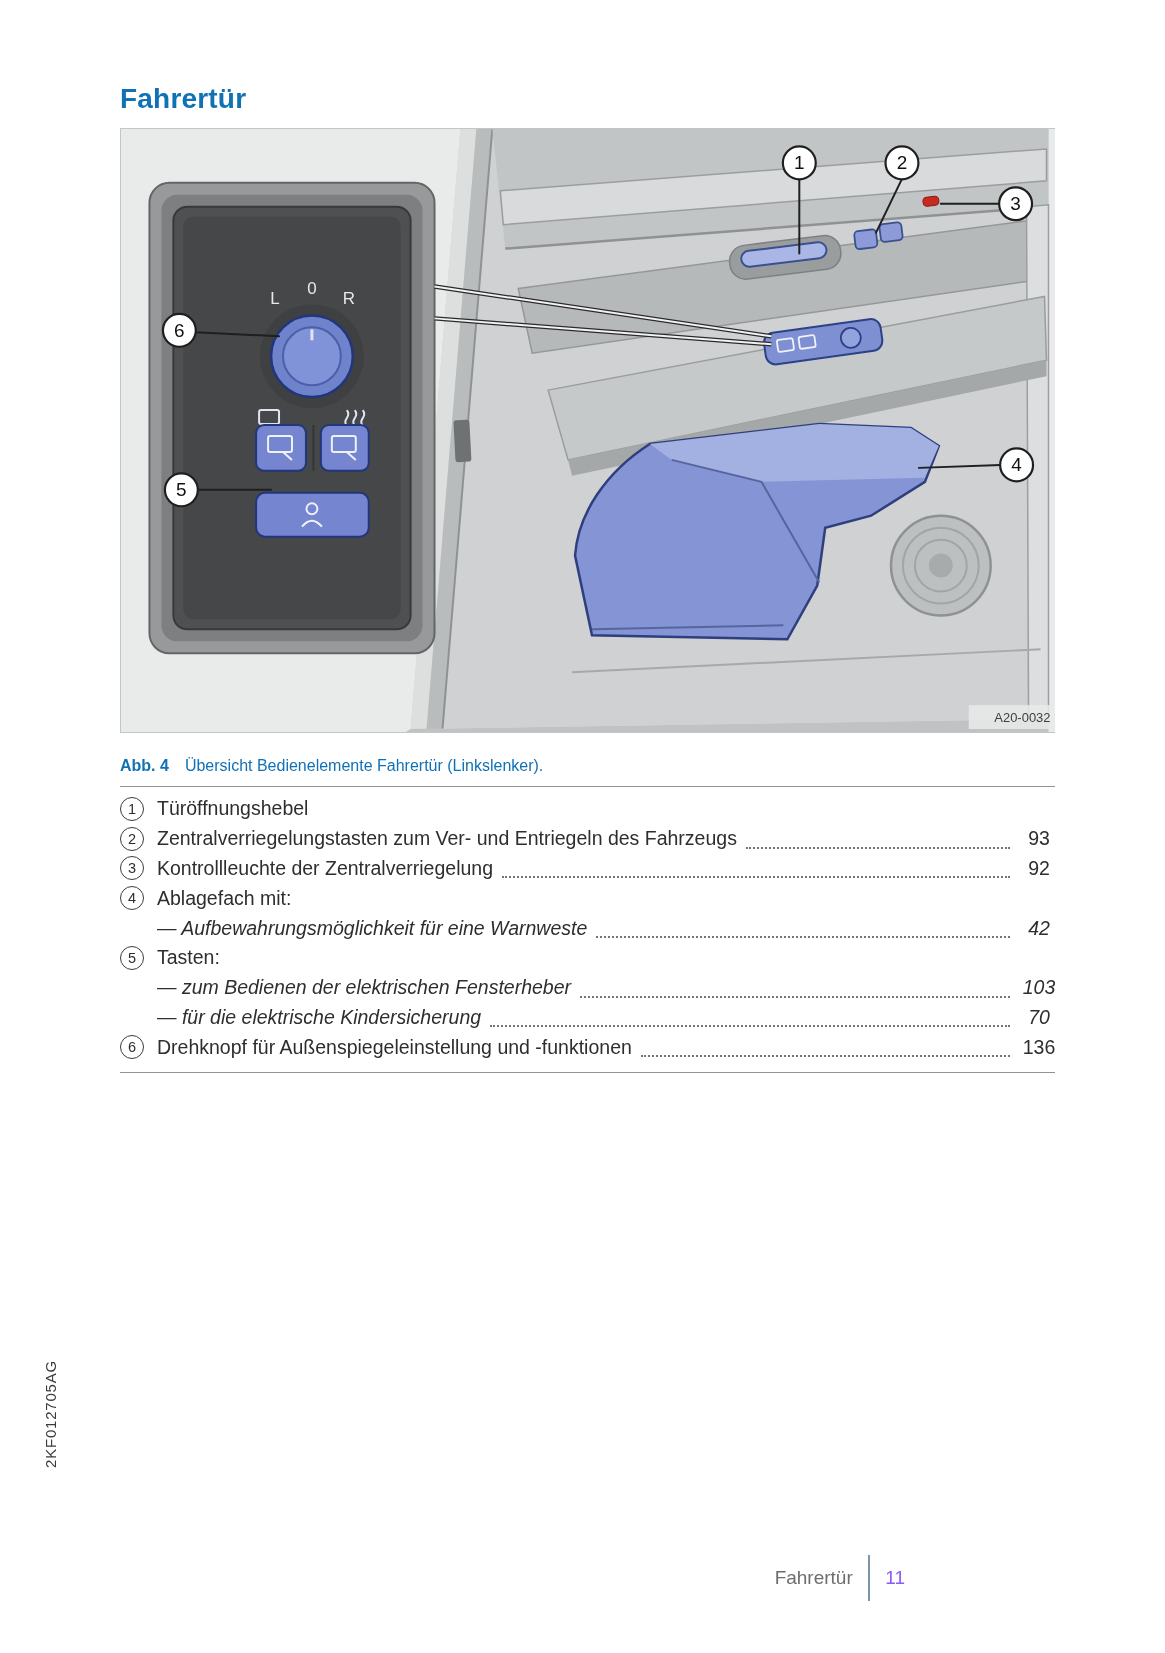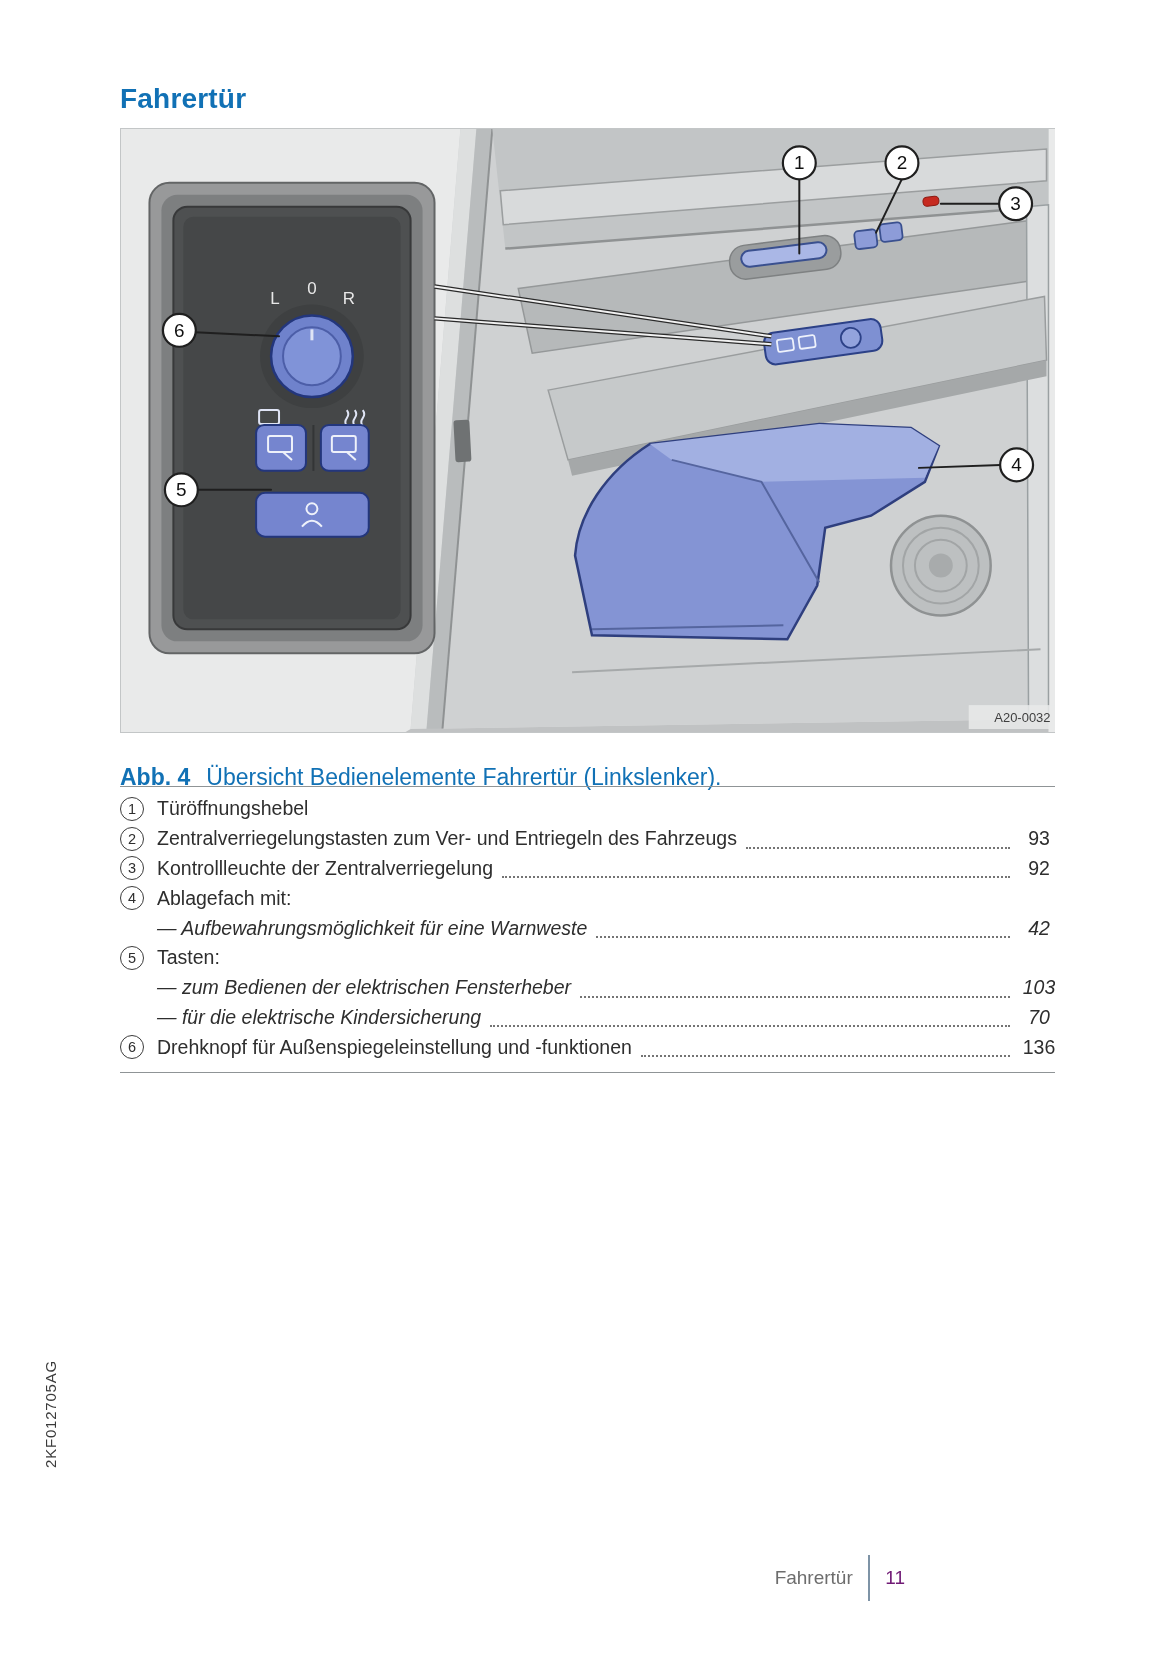--- a/index.html
+++ b/index.html
@@ -3,42 +3,42 @@
 <meta charset="utf-8">
 <style>
   html,body{margin:0;padding:0;background:#ffffff;}
   .page{position:relative;width:1055px;height:1653px;background:#fff;overflow:hidden;
         font-family:"Liberation Sans",sans-serif;color:#2e2e2e;}
   .page-title{position:absolute;left:120px;top:64px;font-size:28px;font-weight:bold;
               color:#1171b5;letter-spacing:.2px;}
   .figure-wrap{position:absolute;left:120px;top:128px;width:942px;height:605px;
                border:1px solid #c3c6c7;box-sizing:border-box;background:#e9eaea;}
   .figure-wrap svg{display:block;width:100%;height:100%;}
-  .caption{position:absolute;left:120px;top:741px;font-size:23px;color:#1171b5;}
+  .caption{position:absolute;left:120px;top:741px;font-size:16px;color:#1171b5;}
   .caption .cap-label{font-weight:bold;margin-right:16px;}
   .legend{position:absolute;left:120px;top:786px;width:942px;
           border-top:1.5px solid #8f9496;border-bottom:1.5px solid #8f9496;
           padding:7px 0 10px;}
   .l-row{display:flex;align-items:center;height:29.8px;font-size:19.5px;color:#2e2e2e;}
   .l-num{width:24px;height:24px;border:1.7px solid #3c3c3c;border-radius:50%;
          display:flex;align-items:center;justify-content:center;font-size:14.5px;
          color:#2e2e2e;margin-right:13px;flex:none;box-sizing:border-box;}
   .l-text{white-space:nowrap;}
   .l-dots{flex:1;border-bottom:2.4px dotted #747474;margin:0 6px 5px 9px;align-self:flex-end;}
   .l-page{min-width:46px;text-align:center;flex:none;}
   .l-cont{padding-left:37px;font-style:italic;}
   .cont-marker{position:absolute;right:-14px;bottom:-2px;font-size:14px;color:#3f3f3f;}
   .doc-code{position:absolute;left:42px;top:1328px;height:140px;font-size:15px;
             letter-spacing:.8px;color:#3a3a3a;writing-mode:vertical-rl;
             transform:rotate(180deg);}
   .footer{position:absolute;right:150px;top:1554px;height:48px;display:flex;
           align-items:center;gap:15px;font-size:19px;}
   .footer .f-section{color:#6d6d6d;}
   .footer .f-bar{width:2.5px;height:46px;background:#7e93a6;}
-  .footer .f-page{color:#701a75;}
+  .footer .f-page{color:#8b5cf6;}
 </style>
 </head>
 <body>
 
 <div class="page">
 
   <h1 class="page-title">Fahrertür</h1>
 
   <div class="figure-wrap">
     <svg viewBox="0 0 942 605" font-family="Liberation Sans, sans-serif">

